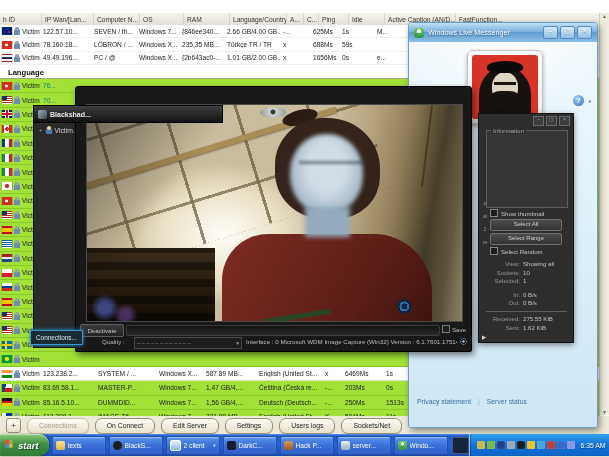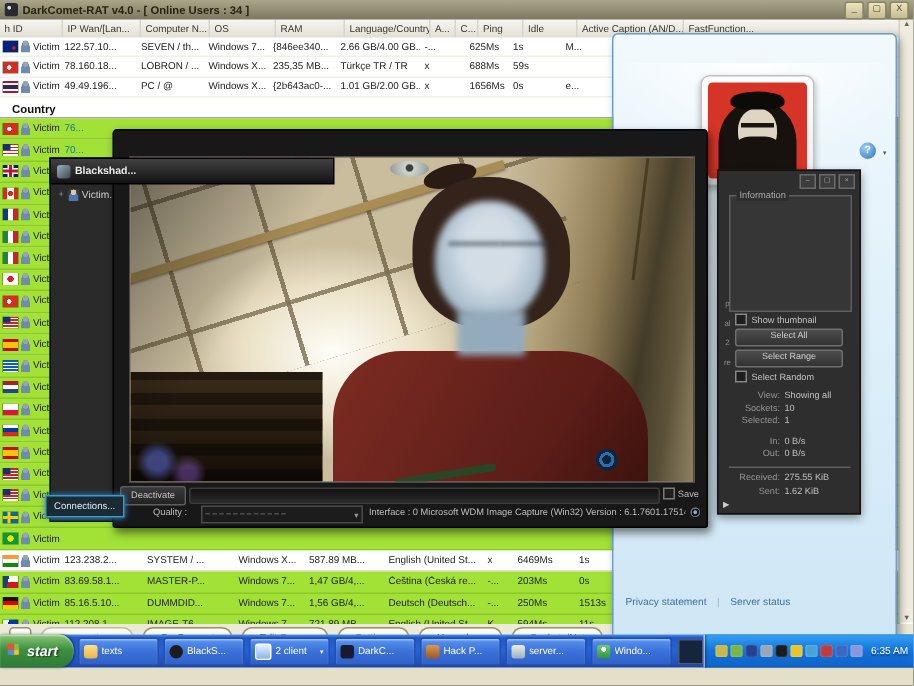--- a/index.html
+++ b/index.html
@@ -158,21 +158,21 @@
   .bp-cb{width:6px;height:6px;border:1px solid #858585;background:#1e1e1e;flex-shrink:0;}
   .bp-btn{height:10px;background:linear-gradient(#4c4c4c,#333);border:1px solid #707070;border-radius:2px;color:#cecece;
           font-size:6px;text-align:center;line-height:9px;}
   .bp-stats{position:absolute;left:5px;top:146px;right:4px;display:flex;flex-direction:column;gap:1.5px;}
   .bp-stat{display:flex;font-size:6.1px;color:#c0c0c0;}
   .bp-stat .l{width:36px;text-align:right;margin-right:3px;color:#969696;}
   .bp-stat.gap{margin-top:5px;}
   .bp-div{height:1px;background:#5e5e5e;margin:3px 2px 2px 2px;}
   .bp-arrow{position:absolute;left:3px;bottom:2px;color:#cfcfcf;font-size:5.5px;}
   
-  .taskbar{position:absolute;left:0;bottom:12px;width:609px;height:22px;z-index:10;display:flex;align-items:center;
+  .taskbar{position:absolute;left:0;bottom:1px;width:609px;height:22px;z-index:10;display:flex;align-items:center;
            background:linear-gradient(#4a90f0,#2158c8 10%,#2663d8 45%,#1e51bd 88%,#1a46a8);}
   .startbtn{height:22px;padding:0 10px 0 5px;border-radius:0 10px 10px 0;display:flex;align-items:center;gap:3px;flex-shrink:0;
             background:linear-gradient(#8cc878,#3d9140 45%,#2f7a34);box-shadow:inset 0 1px 1px rgba(255,255,255,.5),1px 0 2px rgba(0,0,0,.4);}
   .start-logo{width:10px;height:10px;border-radius:1px;background:
       linear-gradient(#e8503a,#e8503a) 0 0/45% 45% no-repeat,linear-gradient(#7ec24c,#7ec24c) 55% 0/45% 45% no-repeat,
       linear-gradient(#4a90e0,#4a90e0) 0 55%/45% 45% no-repeat,linear-gradient(#f5c33a,#f5c33a) 55% 55%/45% 45% no-repeat;}
   .start-txt{color:#fff;font-size:9.5px;font-weight:bold;font-style:italic;text-shadow:1px 1px 1px rgba(0,0,0,.55);}
   .task{height:17px;margin-left:3px;padding:0 3px;width:46px;border:1px solid #2450a8;border-radius:2px;display:flex;align-items:center;gap:3px;
         background:linear-gradient(#5a94ee,#3a70d8 50%,#3061c8);box-shadow:inset 0 1px 1px rgba(255,255,255,.4);
         color:#fff;font-size:6.6px;overflow:hidden;flex-shrink:0;}
@@ -193,29 +193,20 @@
         background:linear-gradient(#35a2f2,#1272d8 50%,#0f63c8);border-left:1px solid rgba(255,255,255,.5);box-shadow:inset 1px 0 1px rgba(0,30,80,.4);}
   .tray-ico{width:8px;height:8px;border-radius:1.5px;flex-shrink:0;box-shadow:inset 0 0 1px rgba(255,255,255,.5);}
   .clock{color:#fff;font-size:6.8px;margin-left:4px;text-shadow:0 1px 1px rgba(0,0,0,.4);}
 </style>
 </head>
 <body>
 
 <div id="screen">
 
   <div class="dcwin">
-    <div class="dc-title">
-      <span class="dc-appicon"></span>
-      <span class="txt">DarkComet-RAT v4.0 - [ Online Users : 34 ]</span>
-      <span id="dc-winbtns" style="display:flex">
-          <span class="wbtn">_</span>
-          <span class="wbtn">▢</span>
-          <span class="wbtn">X</span>
-        </span>
-    </div>
     <div class="dc-header" id="dc-header">
         <div class="hcell" style="width: 38px;">h ID</div>
         <div class="hcell" style="width: 48px;">IP Wan/[Lan...</div>
         <div class="hcell" style="width: 42px;">Computer N...</div>
         <div class="hcell" style="width: 40px;">OS</div>
         <div class="hcell" style="width: 42px;">RAM</div>
         <div class="hcell" style="width: 53px;">Language/Country</div>
         <div class="hcell" style="width: 13px;">A...</div>
         <div class="hcell" style="width: 11px;">C...</div>
         <div class="hcell" style="width: 26px;">Ping</div>
@@ -273,21 +264,21 @@
           <div class="tcell c-lang" style="width: 53px;">1.01 GB/2.00 GB...</div>
           <div class="tcell c-a" style="width: 13px;">x</div>
           <div class="tcell c-c" style="width: 11px;"></div>
           <div class="tcell c-ping" style="width: 26px;">1656Ms</div>
           <div class="tcell c-idle" style="width: 32px;">0s</div>
           <div class="tcell c-cap" style="width: 67px;">e...</div>
           <div class="tcell c-fast" style="flex: 1 1 0%; min-width: 0px;"></div>
         </div>
       </div>
     <div class="victims-label">
-      <span>Country</span>
+      <span>Language</span>
     </div>
     <div class="vicrows" id="victim-rows">
         <div class="trow vic">
           <div class="tcell c-id" style="width: 38px;">
             <span class="flag flag-turkey"></span>
             <span class="p-ico"></span>
             <span>Victim</span>
           </div>
           <div class="tcell c-ip teal" style="width: 52px;">76...</div>
           <div class="tcell c-comp" style="width: 58px;"></div>
@@ -695,20 +686,29 @@
           <div class="tb-btn">On Connect</div>
           <div class="tb-btn">Edit Server</div>
           <div class="tb-btn">Settings</div>
           <div class="tb-btn">Users logs</div>
           <div class="tb-btn">Sockets/Net</div>
         </span>
     </div>
   </div>
 
   <div class="wlmwin">
+    <div class="wlmtitle">
+      <span class="wlm-ico"></span>
+      <span class="txt">Windows Live Messenger</span>
+      <span id="wlm-winbtns" style="display:flex;gap:2px">
+          <span class="wlm-btn">–</span>
+          <span class="wlm-btn">▢</span>
+          <span class="wlm-btn">✕</span>
+        </span>
+    </div>
     <div class="wlm-sheen"></div>
     <div class="che-frame">
       <div class="che">
         <div class="che-hair"></div>
         <div class="che-face"></div>
         <div class="che-beret"></div>
         <div class="che-eyes"></div>
         <div class="che-beard"></div>
       </div>
     </div>

